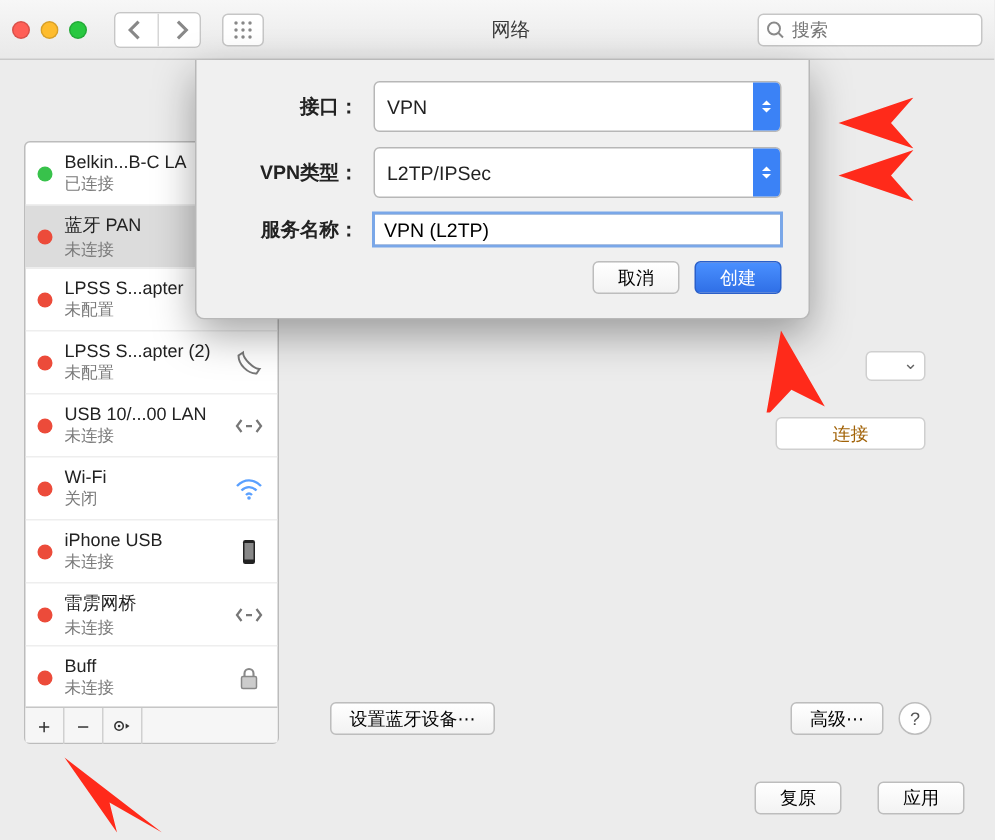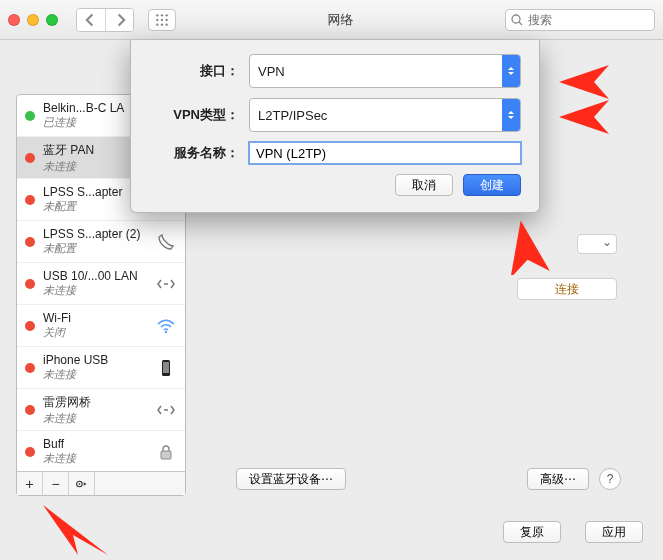--- a/index.html
+++ b/index.html
@@ -13,30 +13,30 @@
   .seg { display:flex; border:1px solid #c6c6c6; border-radius:4px; overflow:hidden; background:#fff; }
   .seg button { width:28px; height:22px; background:#fff; border:none; display:flex; align-items:center; justify-content:center; color:#777; }
   .seg button + button { border-left:1px solid #d6d6d6; }
   .grid-btn { width:28px; height:22px; border:1px solid #c6c6c6; border-radius:4px; background:#fff; display:flex; align-items:center; justify-content:center; margin-left:4px; color:#888;}
   .title { flex:1; text-align:center; color:#3a3a3a; font-size:13px; }
   .searchwrap { position:relative; }
   .search { width:150px; height:22px; border:1px solid #c6c6c6; border-radius:4px; background:#fff; padding:0 6px 0 22px; font-size:12px; color:#333; }
   .searchwrap .sicon { position:absolute; left:5px; top:4px; color:#8a8a8a; }
 
   
-  .main { display:flex; height: calc(560px - 40px - 56px); padding: 54px 16px 8px 16px; gap:20px; }
+  .main { display:flex; height: calc(560px - 40px - 56px); padding: 54px 16px 8px 16px; gap:4px; }
   .sidebar { width: 170px; border:1px solid #bcbcbc; border-radius:4px; background:#fff; display:flex; flex-direction:column; }
   .list { flex:1; overflow:hidden; }
   .svc { display:flex; align-items:center; gap:8px; padding:6px 8px; border-bottom:1px solid #eee; position:relative; height:42px; }
   .svc.selected { background:#dcdcdc; }
   .bullet { width:10px; height:10px; border-radius:50%; flex:0 0 10px; }
   .bgreen { background:#38c24b; } .bred{ background:#ec4b3a; }
   .svctext { flex:1; overflow:hidden; }
   .svcname { font-size:12px; color:#222; white-space:nowrap; overflow:hidden; text-overflow:ellipsis; }
-  .svcstatus { font-size:11px; color:#7a7a7a;font-style:italic; }
+  .svcstatus { font-size:11px; color:#7a7a7a; }
   .svcicon { width:22px; display:flex; align-items:center; justify-content:center; color:#555; }
   .sidebar-footer { height:24px; border-top:1px solid #c6c6c6; display:flex; align-items:center; background:#f6f6f6; }
   .sidebar-footer button { width:26px; height:24px; border:none; border-right:1px solid #d0d0d0; background:transparent; display:flex; align-items:center; justify-content:center; color:#333; font-size:14px; }
 
   .content { flex:1; position:relative; }
   .fake-select { position:absolute; right:30px; top:140px; width:40px; height:20px; border:1px solid #cfcfcf; border-radius:4px; background:#fff; }
   .fake-select::after { content:"⌄"; position:absolute; right:4px; top:0; color:#666; font-size:12px;}
   .connect-btn { position:absolute; right:30px; top:184px; width:100px; height:22px; border:1px solid #cfcfcf; border-radius:4px; background:#fff; color:#a16207; font-size:12px; }
   .bt-btn { position:absolute; left:30px; bottom:6px; height:22px; padding:0 12px; border:1px solid #bdbdbd; border-radius:4px; background:linear-gradient(#fff,#f2f2f2); font-size:12px; }
   .adv-btn { position:absolute; right:58px; bottom:6px; height:22px; padding:0 12px; border:1px solid #bdbdbd; border-radius:4px; background:linear-gradient(#fff,#f2f2f2); font-size:12px; }

